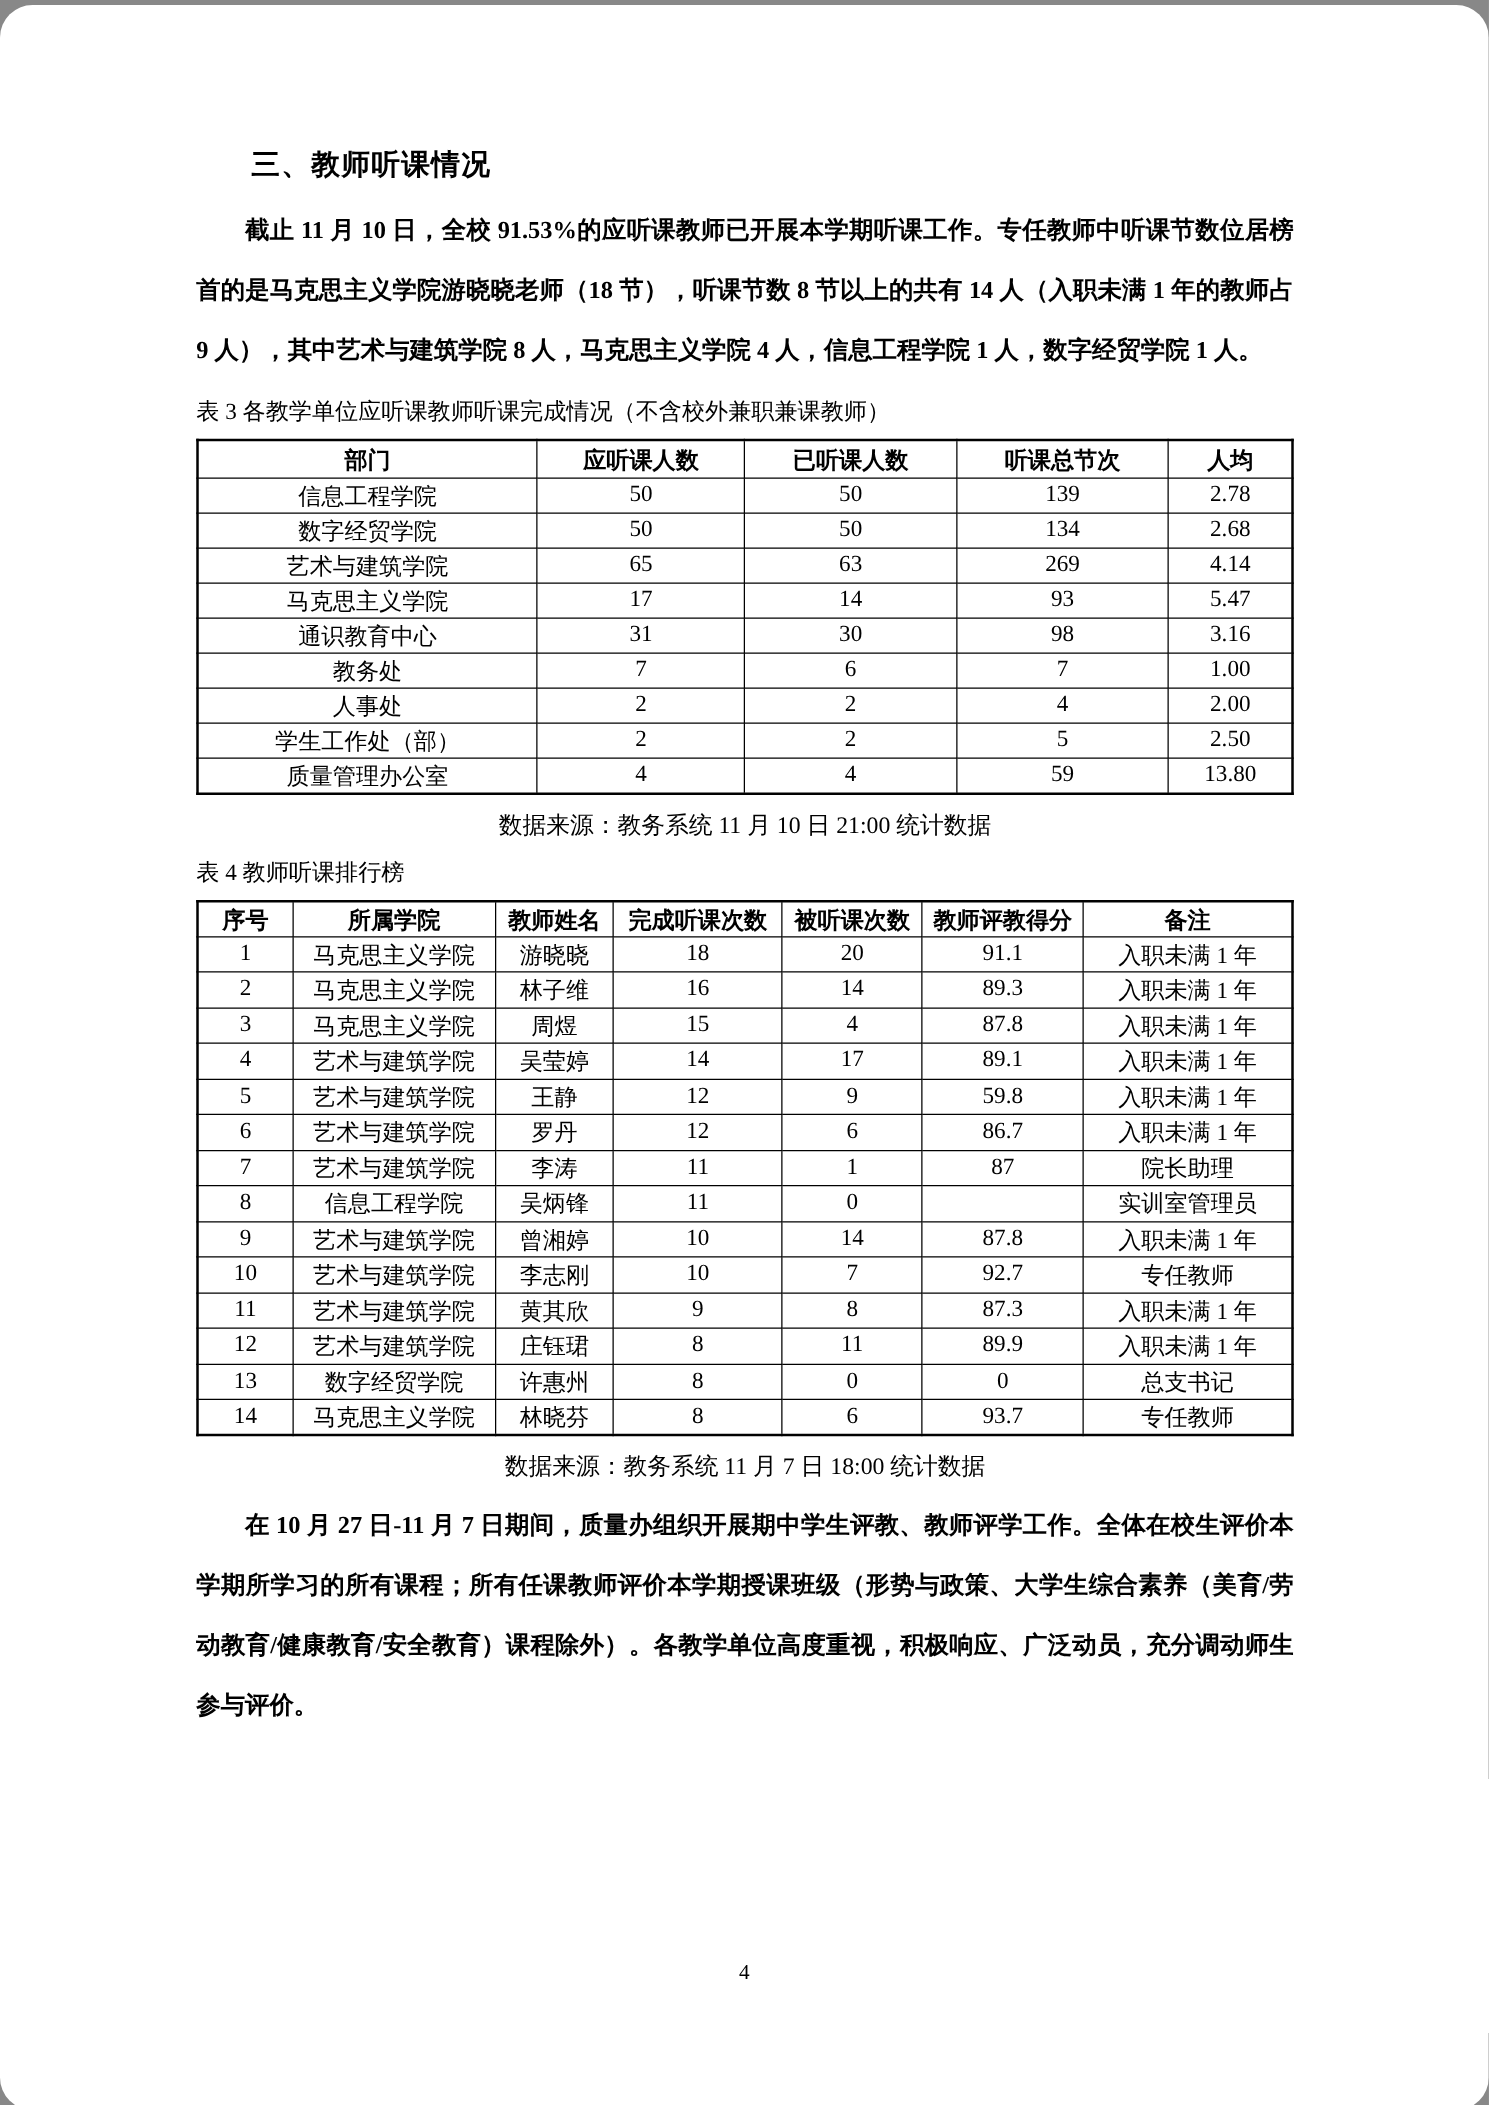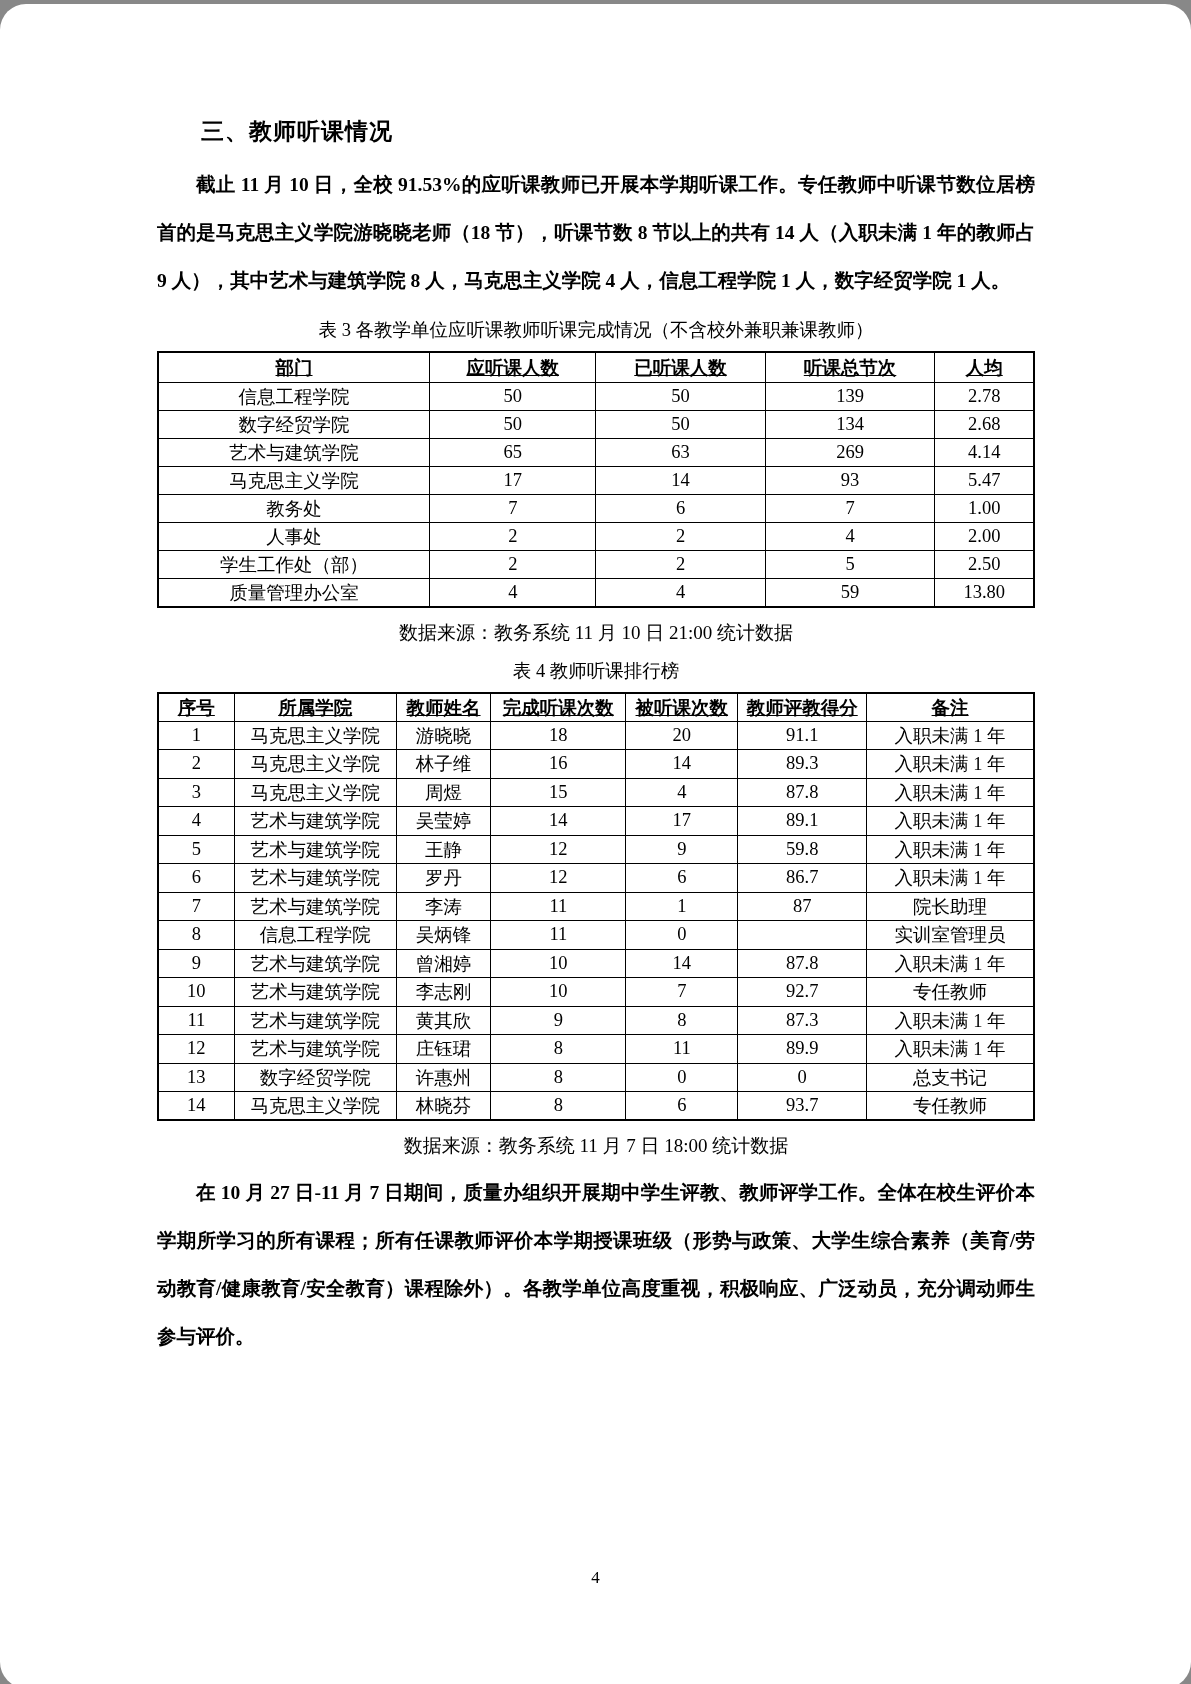--- a/index.html
+++ b/index.html
@@ -29,21 +29,20 @@
   p.body-para {
     font-size: 19.5px;
     line-height: 48px;
     text-align: justify;
     text-indent: 2em;
     margin: 0;
     font-weight: bold;
   }
 
   .table-caption {
-    text-align: center;
     font-size: 18.5px;
     margin: 12px 0 8px 0;
     line-height: 26px;
   }
   .table-source {
     text-align: center;
     font-size: 19px;
     margin: 12px 0 10px 0;
     line-height: 26px;
   }
@@ -56,21 +55,21 @@
     font-size: 18.5px;
   }
   table.doc-table th, table.doc-table td {
     border: 1px solid #000;
     text-align: center;
     vertical-align: middle;
     padding: 1px 2px;
     overflow: hidden;
     white-space: nowrap;
   }
-  table.doc-table th { font-weight: bold; text-decoration: underline; }
+  table.doc-table th { font-weight: bold; }
   table#table3 tr { height: 27px; }
   table#table3 thead tr { height: 30px; }
   table#table4 tr { height: 28.5px; }
   table#table4 thead tr { height: 28px; }
 
   .page-number {
     position: absolute;
     bottom: 100px;
     left: 0;
     width: 100%;
@@ -128,20 +127,27 @@
             <td>63</td>
             <td>269</td>
             <td>4.14</td>
           </tr>
           <tr>
             <td>马克思主义学院</td>
             <td>17</td>
             <td>14</td>
             <td>93</td>
             <td>5.47</td>
+          </tr>
+          <tr>
+            <td>通识教育中心</td>
+            <td>31</td>
+            <td>30</td>
+            <td>98</td>
+            <td>3.16</td>
           </tr>
           <tr>
             <td>教务处</td>
             <td>7</td>
             <td>6</td>
             <td>7</td>
             <td>1.00</td>
           </tr>
           <tr>
             <td>人事处</td>

